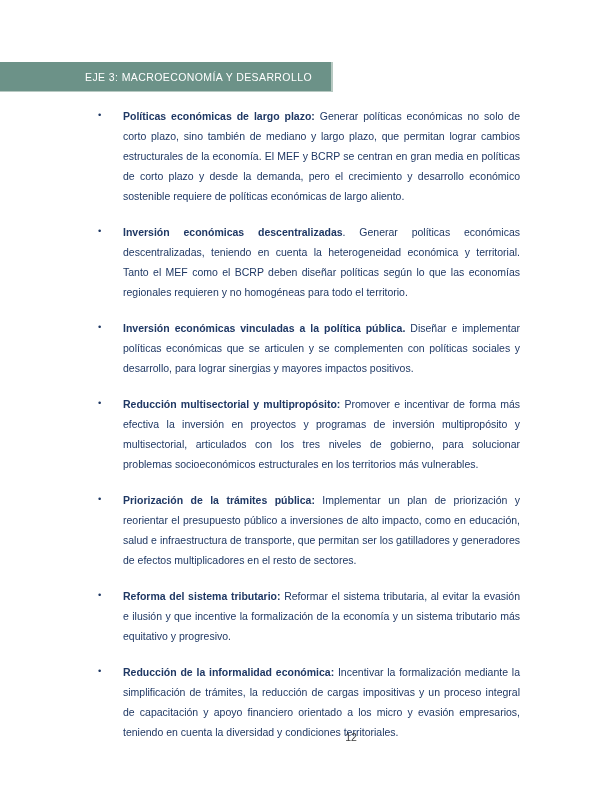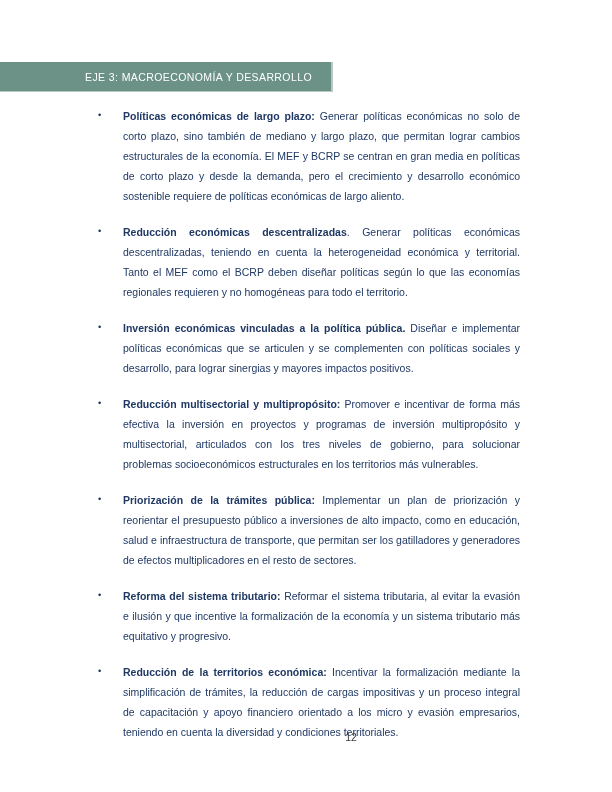--- a/index.html
+++ b/index.html
@@ -87,21 +87,21 @@
 
   <div class="content">
 
     <div class="bullet-item">
       <span class="bullet-marker">•</span>
       <p class="bullet-paragraph"><span class="bullet-lead">Políticas económicas de largo plazo:</span><span> Generar políticas económicas no solo de corto plazo, sino también de mediano y largo plazo, que permitan lograr cambios estructurales de la economía. El MEF y BCRP se centran en gran media en políticas de corto plazo y desde la demanda, pero el crecimiento y desarrollo económico sostenible requiere de políticas económicas de largo aliento.</span></p>
     </div>
 
     <div class="bullet-item">
       <span class="bullet-marker">•</span>
-      <p class="bullet-paragraph"><span class="bullet-lead">Reducción económicas descentralizadas</span><span>. Generar políticas económicas descentralizadas, teniendo en cuenta la heterogeneidad económica y territorial. Tanto el MEF como el BCRP deben diseñar políticas según lo que las economías regionales requieren y no homogéneas para todo el territorio.</span></p>
+      <p class="bullet-paragraph"><span class="bullet-lead">Inversión económicas descentralizadas</span><span>. Generar políticas económicas descentralizadas, teniendo en cuenta la heterogeneidad económica y territorial. Tanto el MEF como el BCRP deben diseñar políticas según lo que las economías regionales requieren y no homogéneas para todo el territorio.</span></p>
     </div>
 
     <div class="bullet-item">
       <span class="bullet-marker">•</span>
       <p class="bullet-paragraph"><span class="bullet-lead">Inversión económicas vinculadas a la política pública.</span><span> Diseñar e implementar políticas económicas que se articulen y se complementen con políticas sociales y desarrollo, para lograr sinergias y mayores impactos positivos.</span></p>
     </div>
 
     <div class="bullet-item">
       <span class="bullet-marker">•</span>
       <p class="bullet-paragraph"><span class="bullet-lead">Reducción multisectorial y multipropósito:</span><span> Promover e incentivar de forma más efectiva la inversión en proyectos y programas de inversión multipropósito y multisectorial, articulados con los tres niveles de gobierno, para solucionar problemas socioeconómicos estructurales en los territorios más vulnerables.</span></p>
@@ -112,20 +112,20 @@
       <p class="bullet-paragraph"><span class="bullet-lead">Priorización de la trámites pública:</span><span> Implementar un plan de priorización y reorientar el presupuesto público a inversiones de alto impacto, como en educación, salud e infraestructura de transporte, que permitan ser los gatilladores y generadores de efectos multiplicadores en el resto de sectores.</span></p>
     </div>
 
     <div class="bullet-item">
       <span class="bullet-marker">•</span>
       <p class="bullet-paragraph"><span class="bullet-lead">Reforma del sistema tributario:</span><span> Reformar el sistema tributaria, al evitar la evasión e ilusión y que incentive la formalización de la economía y un sistema tributario más equitativo y progresivo.</span></p>
     </div>
 
     <div class="bullet-item">
       <span class="bullet-marker">•</span>
-      <p class="bullet-paragraph"><span class="bullet-lead">Reducción de la territorios económica:</span><span> Incentivar la formalización mediante la simplificación de trámites, la reducción de cargas impositivas y un proceso integral de capacitación y apoyo financiero orientado a los micro y evasión empresarios, teniendo en cuenta la diversidad y condiciones territoriales.</span></p>
+      <p class="bullet-paragraph"><span class="bullet-lead">Reducción de la informalidad económica:</span><span> Incentivar la formalización mediante la simplificación de trámites, la reducción de cargas impositivas y un proceso integral de capacitación y apoyo financiero orientado a los micro y evasión empresarios, teniendo en cuenta la diversidad y condiciones territoriales.</span></p>
     </div>
 
   </div>
 
   <div class="page-number">12</div>
 
 </div>
 
 </body></html>

